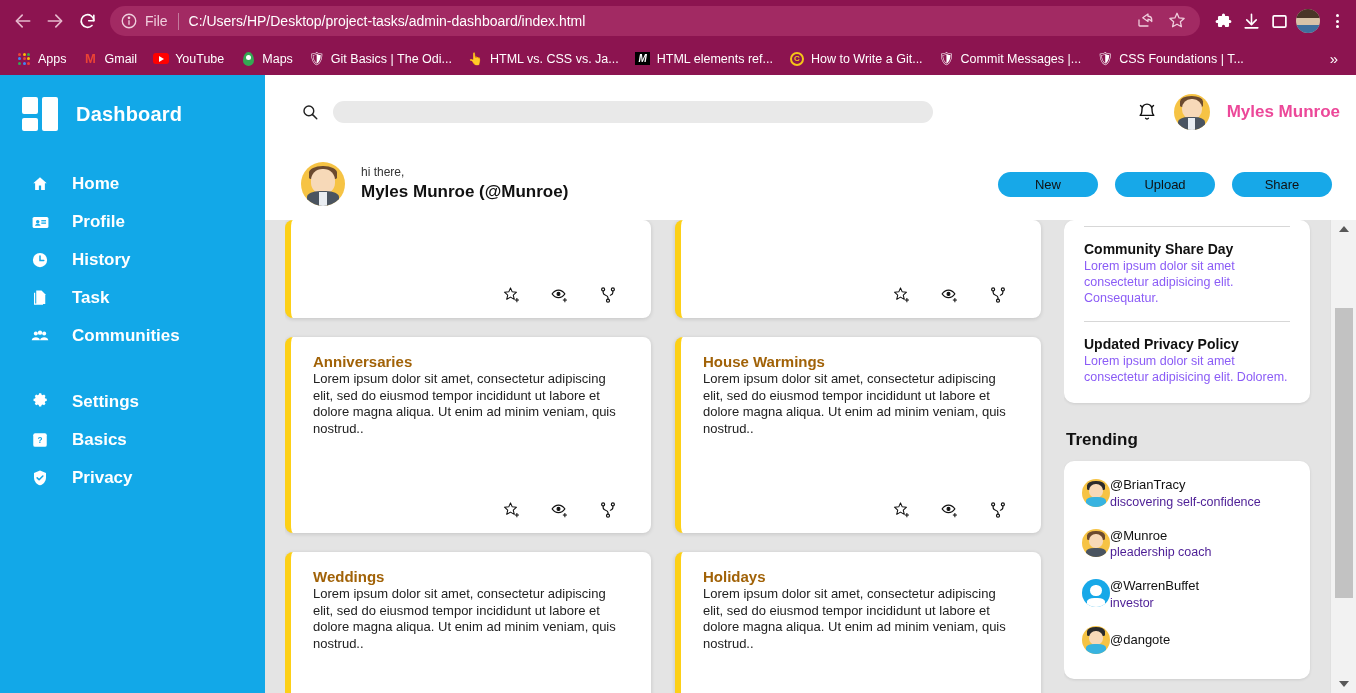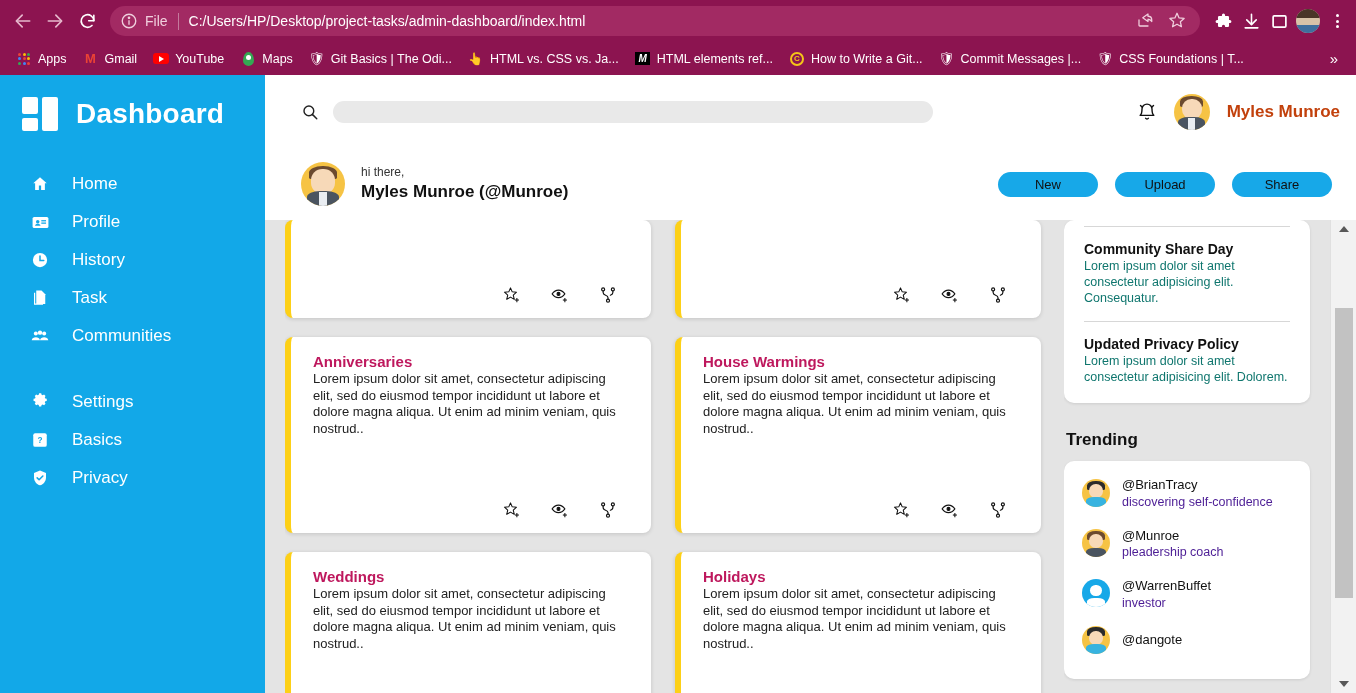--- a/index.html
+++ b/index.html
@@ -73,27 +73,27 @@
   
   .app{ display:flex; width:1356px; height:618px; background:#e8e8e8; }
 
   
   .sidebar{ width:265px; flex:0 0 265px; background:#12a8e8; color:#fff; }
   .brand{ display:flex; align-items:center; gap:18px; padding:22px 0 0 22px; }
   .logo{ display:grid; grid-template-columns:16px 16px; grid-template-rows:17px 13px;
          gap:4px; width:36px; }
   .logo i{ display:block; background:#fff; border-radius:2px; }
   .logo i.tall{ grid-row:span 2; height:34px; align-self:start; }
-  .brand-name{ font-size:28px; font-weight:bold; letter-spacing:.2px; }
+  .brand-name{ font-size:20px; font-weight:bold; letter-spacing:.2px; }
   .nav{ margin-top:34px; }
   .nav-item{ display:flex; align-items:center; gap:22px; padding:9px 0 9px 30px; }
   .nav-item .nico{ width:20px; height:20px; flex:0 0 auto; display:flex;
                    align-items:center; justify-content:center; }
   .nav-item .nico svg{ fill:#fff; }
-  .nav-label{ font-size:17px; font-weight:normal; }
+  .nav-label{ font-size:17px; font-weight:bold; }
   .nav-gap{ height:28px; }
 
   
   .main{ flex:1 1 auto; display:flex; flex-direction:column; min-width:0; background:#fff; }
   .topbar{ height:73px; background:#fff; display:flex; align-items:center;
            padding:0 16px 0 36px; flex:0 0 auto; }
   .search-wrap{ display:flex; align-items:center; gap:14px; flex:0 0 auto; }
   .search-ico{ width:18px; height:18px; color:#222; }
   .search-input{ width:600px; height:22px; background:#e9e9e9; border:none;
                  border-radius:11px; outline:none; padding:0 14px; font-size:12px;
@@ -104,21 +104,21 @@
        background:#f6c344; }
   .av .face{ position:absolute; left:22%; top:16%; width:56%; height:56%;
              background:#f7d9b8; border-radius:46%; }
   .av .hair{ position:absolute; left:19%; top:8%; width:62%; height:30%;
              background:#6b4a2f; border-radius:50% 50% 12% 12%; }
   .av .body{ position:absolute; left:13%; bottom:0; width:74%; height:34%;
              background:#4a5460; border-radius:40% 40% 0 0; }
   .av .shirt{ position:absolute; left:41%; bottom:0; width:18%; height:32%; background:#e9edf2; }
   .av36{ width:36px; height:36px; }
   .av44{ width:44px; height:44px; }
-  .user-name{ font-size:17px; font-weight:bold; color:#c2410c; }
+  .user-name{ font-size:17px; font-weight:bold; color:#ec4899; }
 
   
   .greeting{ height:72px; background:#fff; display:flex; align-items:center;
              padding:0 12px 0 36px; flex:0 0 auto; }
   .greet-txt .hi{ font-size:12px; color:#333; line-height:1.4; }
   .greet-txt .who{ font-size:17px; font-weight:bold; color:#111; line-height:1.35; }
   .greet-avatar{ margin-right:16px; }
   .greet-actions{ margin-left:auto; display:flex; gap:17px; padding-right:12px; }
   .pill{ background:#17a8e8; color:#111; border:none; border-radius:16px;
          width:100px; height:25px; font-size:13px; cursor:pointer;
@@ -129,39 +129,39 @@
           padding:0 0 0 20px; position:relative; }
   .cards-col{ flex:1 1 auto; display:flex; flex-wrap:wrap; align-content:flex-start;
               gap:19px 24px; padding-top:0; min-width:0; overflow:hidden; }
   .card{
     width:366px; background:#fff; border-left:6px solid #fdd017;
     border-radius:8px; box-shadow:0 1px 4px rgba(0,0,0,.14);
     padding:16px 22px 14px 22px; display:flex; flex-direction:column;
   }
   .card.tall{ height:98px; }
   .card.std{ height:196px; }
-  .card-title{ font-size:15px; font-weight:bold; color:#be185d; margin-bottom:1px; }
+  .card-title{ font-size:15px; font-weight:bold; color:#a16207; margin-bottom:1px; }
   .card-body{ font-size:13px; color:#222; line-height:1.28; }
   .card-acts{ margin-top:auto; display:flex; gap:30px; justify-content:flex-end;
               padding-right:12px; }
   .card-acts .ia{ width:18px; height:18px; color:#111; cursor:pointer; }
 
   
   .rail{ width:266px; flex:0 0 266px; padding:0 20px 0 0; overflow:hidden; }
   .rail-card{ background:#fff; border-radius:10px; padding:6px 20px 18px 20px;
               box-shadow:0 1px 3px rgba(0,0,0,.10); }
   .news-item{ padding:14px 0 0 0; }
   .news-item + .news-item{ border-top:1px solid #d7d7d7; margin-top:14px; }
   .news-item.first{ border-top:1px solid #d7d7d7; }
   .news-title{ font-size:14px; font-weight:bold; color:#111; margin-bottom:2px; }
-  .news-body{ font-size:12.5px; color:#0f766e; line-height:1.27; }
+  .news-body{ font-size:12.5px; color:#8b5cf6; line-height:1.27; }
   .rail-h{ font-size:17px; font-weight:bold; color:#111; margin:27px 0 11px 2px; }
   .trend-card{ background:#fff; border-radius:10px; padding:14px 18px 10px 18px;
                box-shadow:0 1px 3px rgba(0,0,0,.10); }
-  .trend-row{ display:flex; align-items:center; gap:12px; margin-bottom:15px; }
+  .trend-row{ display:flex; align-items:center; gap:0; margin-bottom:15px; }
   .trend-txt .handle{ font-size:13px; color:#111; line-height:1.3; }
   .trend-txt .bio{ font-size:12.5px; color:#4c1d95; line-height:1.3; }
   .tav{ width:28px; height:28px; border-radius:50%; flex:0 0 auto; position:relative;
         overflow:hidden; }
   .tav.y{ background:#f6c344; } .tav.b{ background:#17a8e8; }
   .tav .f{ position:absolute; left:24%; top:17%; width:52%; height:52%;
            background:#f7d9b8; border-radius:46%; }
   .tav .h{ position:absolute; left:19%; top:6%; width:62%; height:32%;
            border-radius:50% 50% 10% 10%; }
   .tav .bd{ position:absolute; left:14%; bottom:0; width:72%; height:34%;

